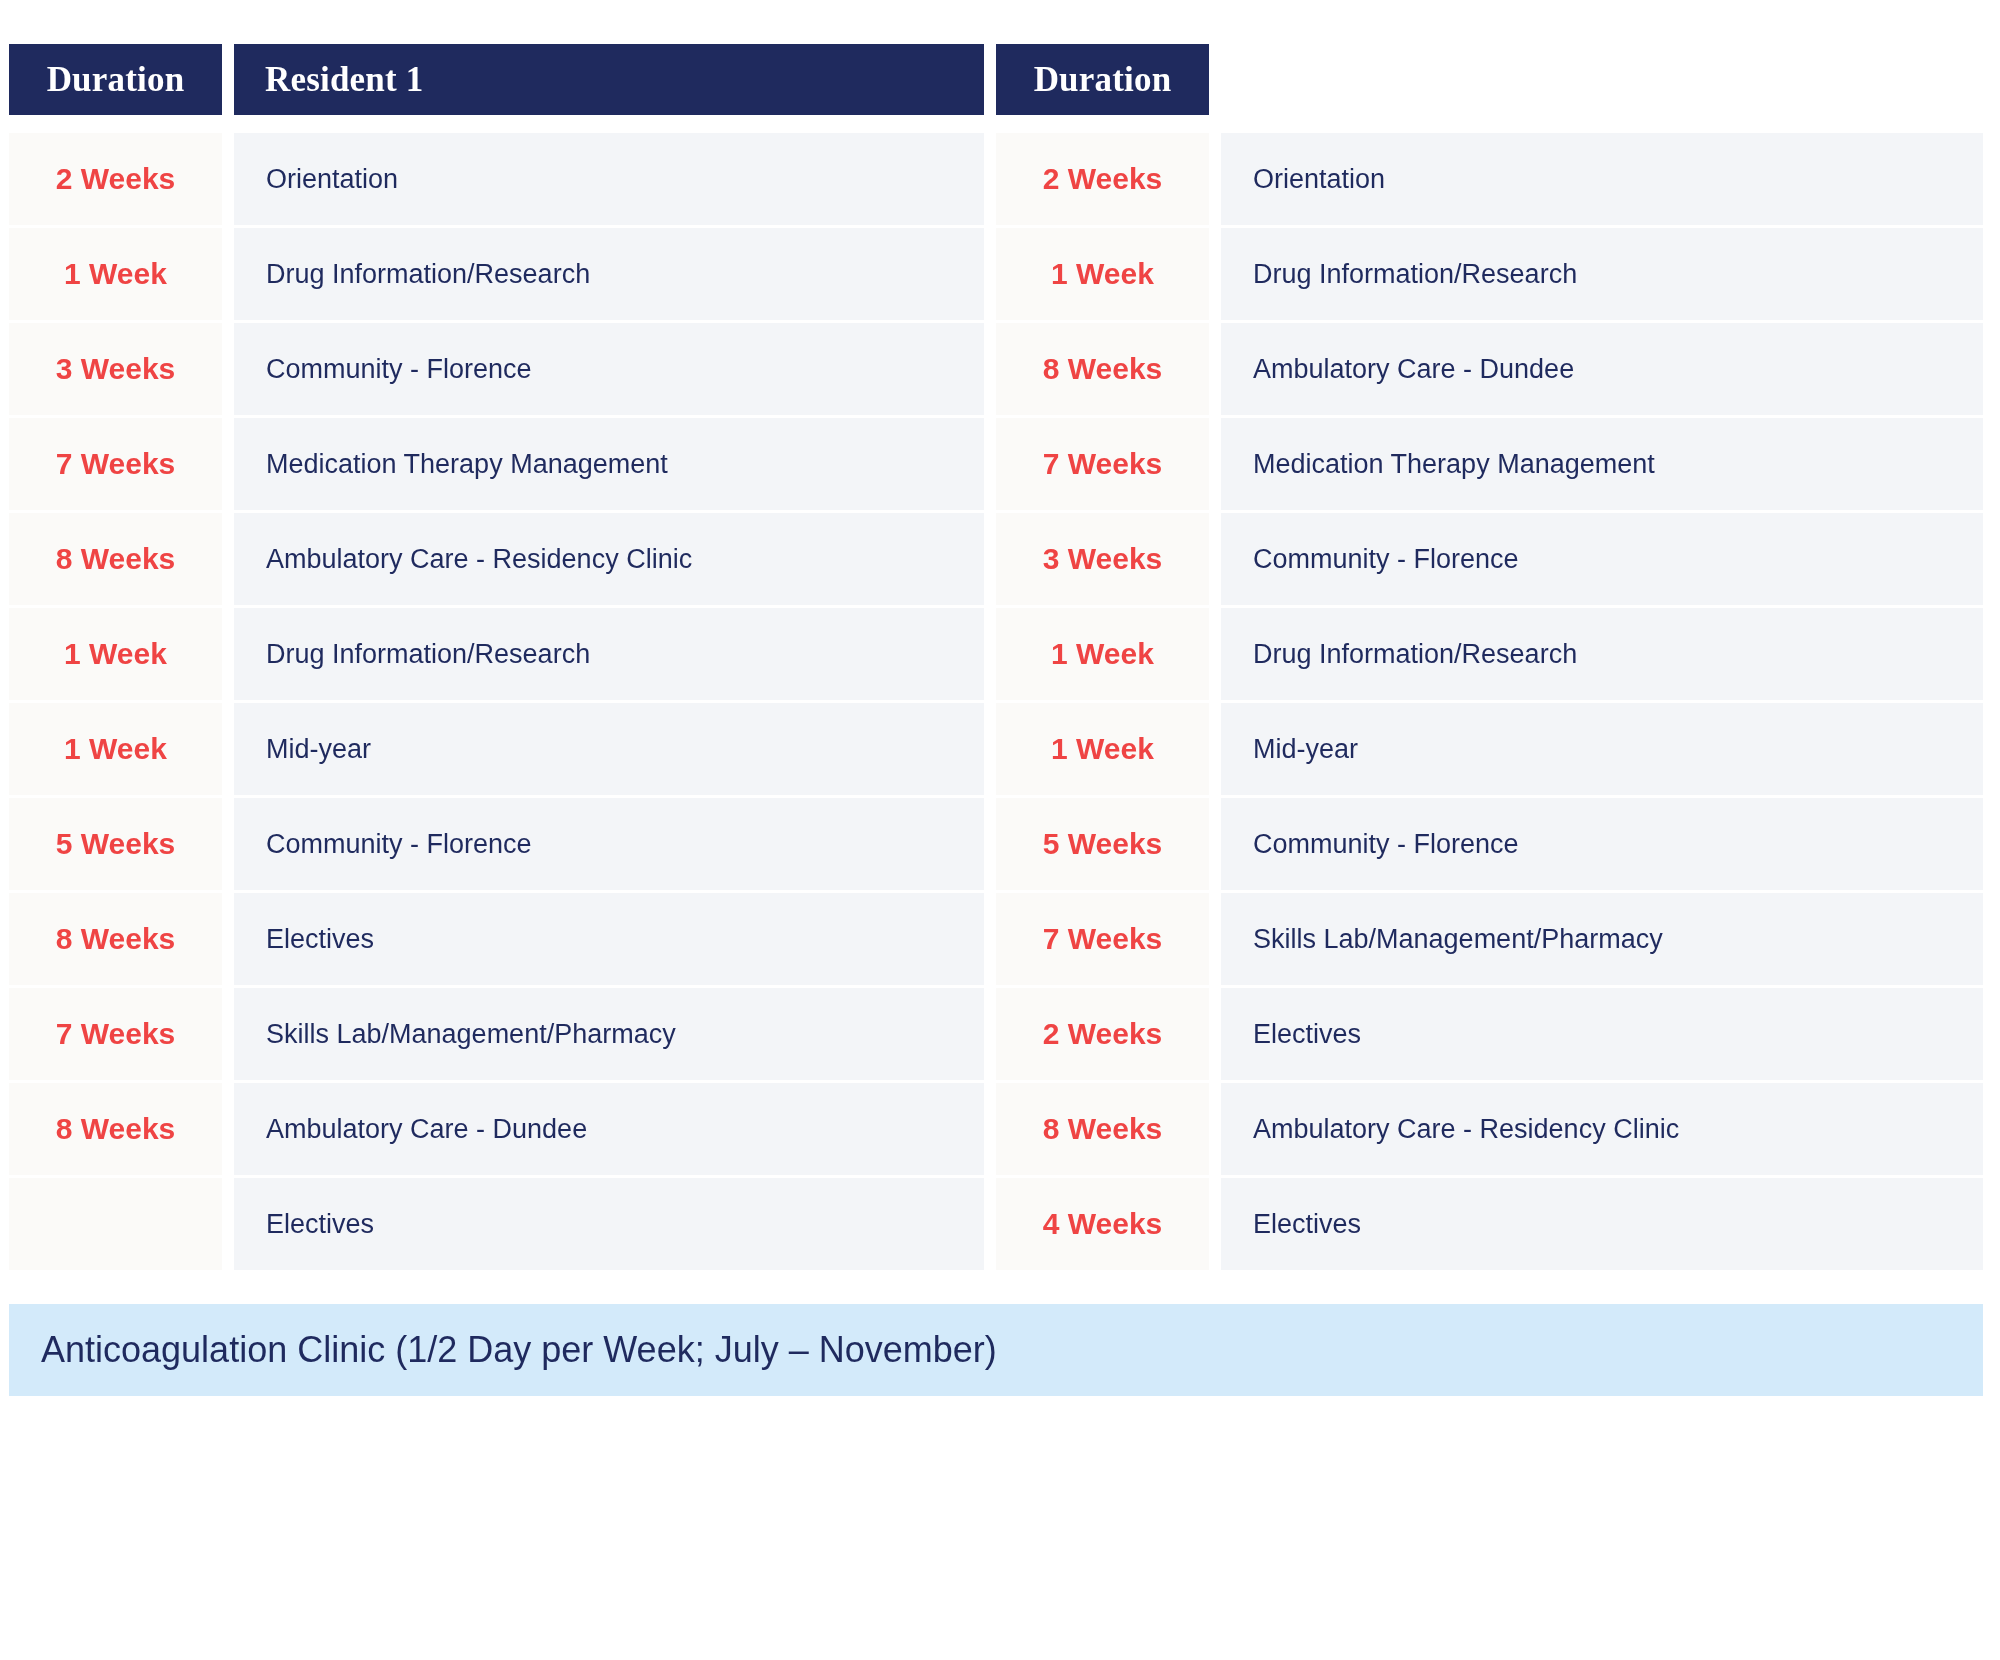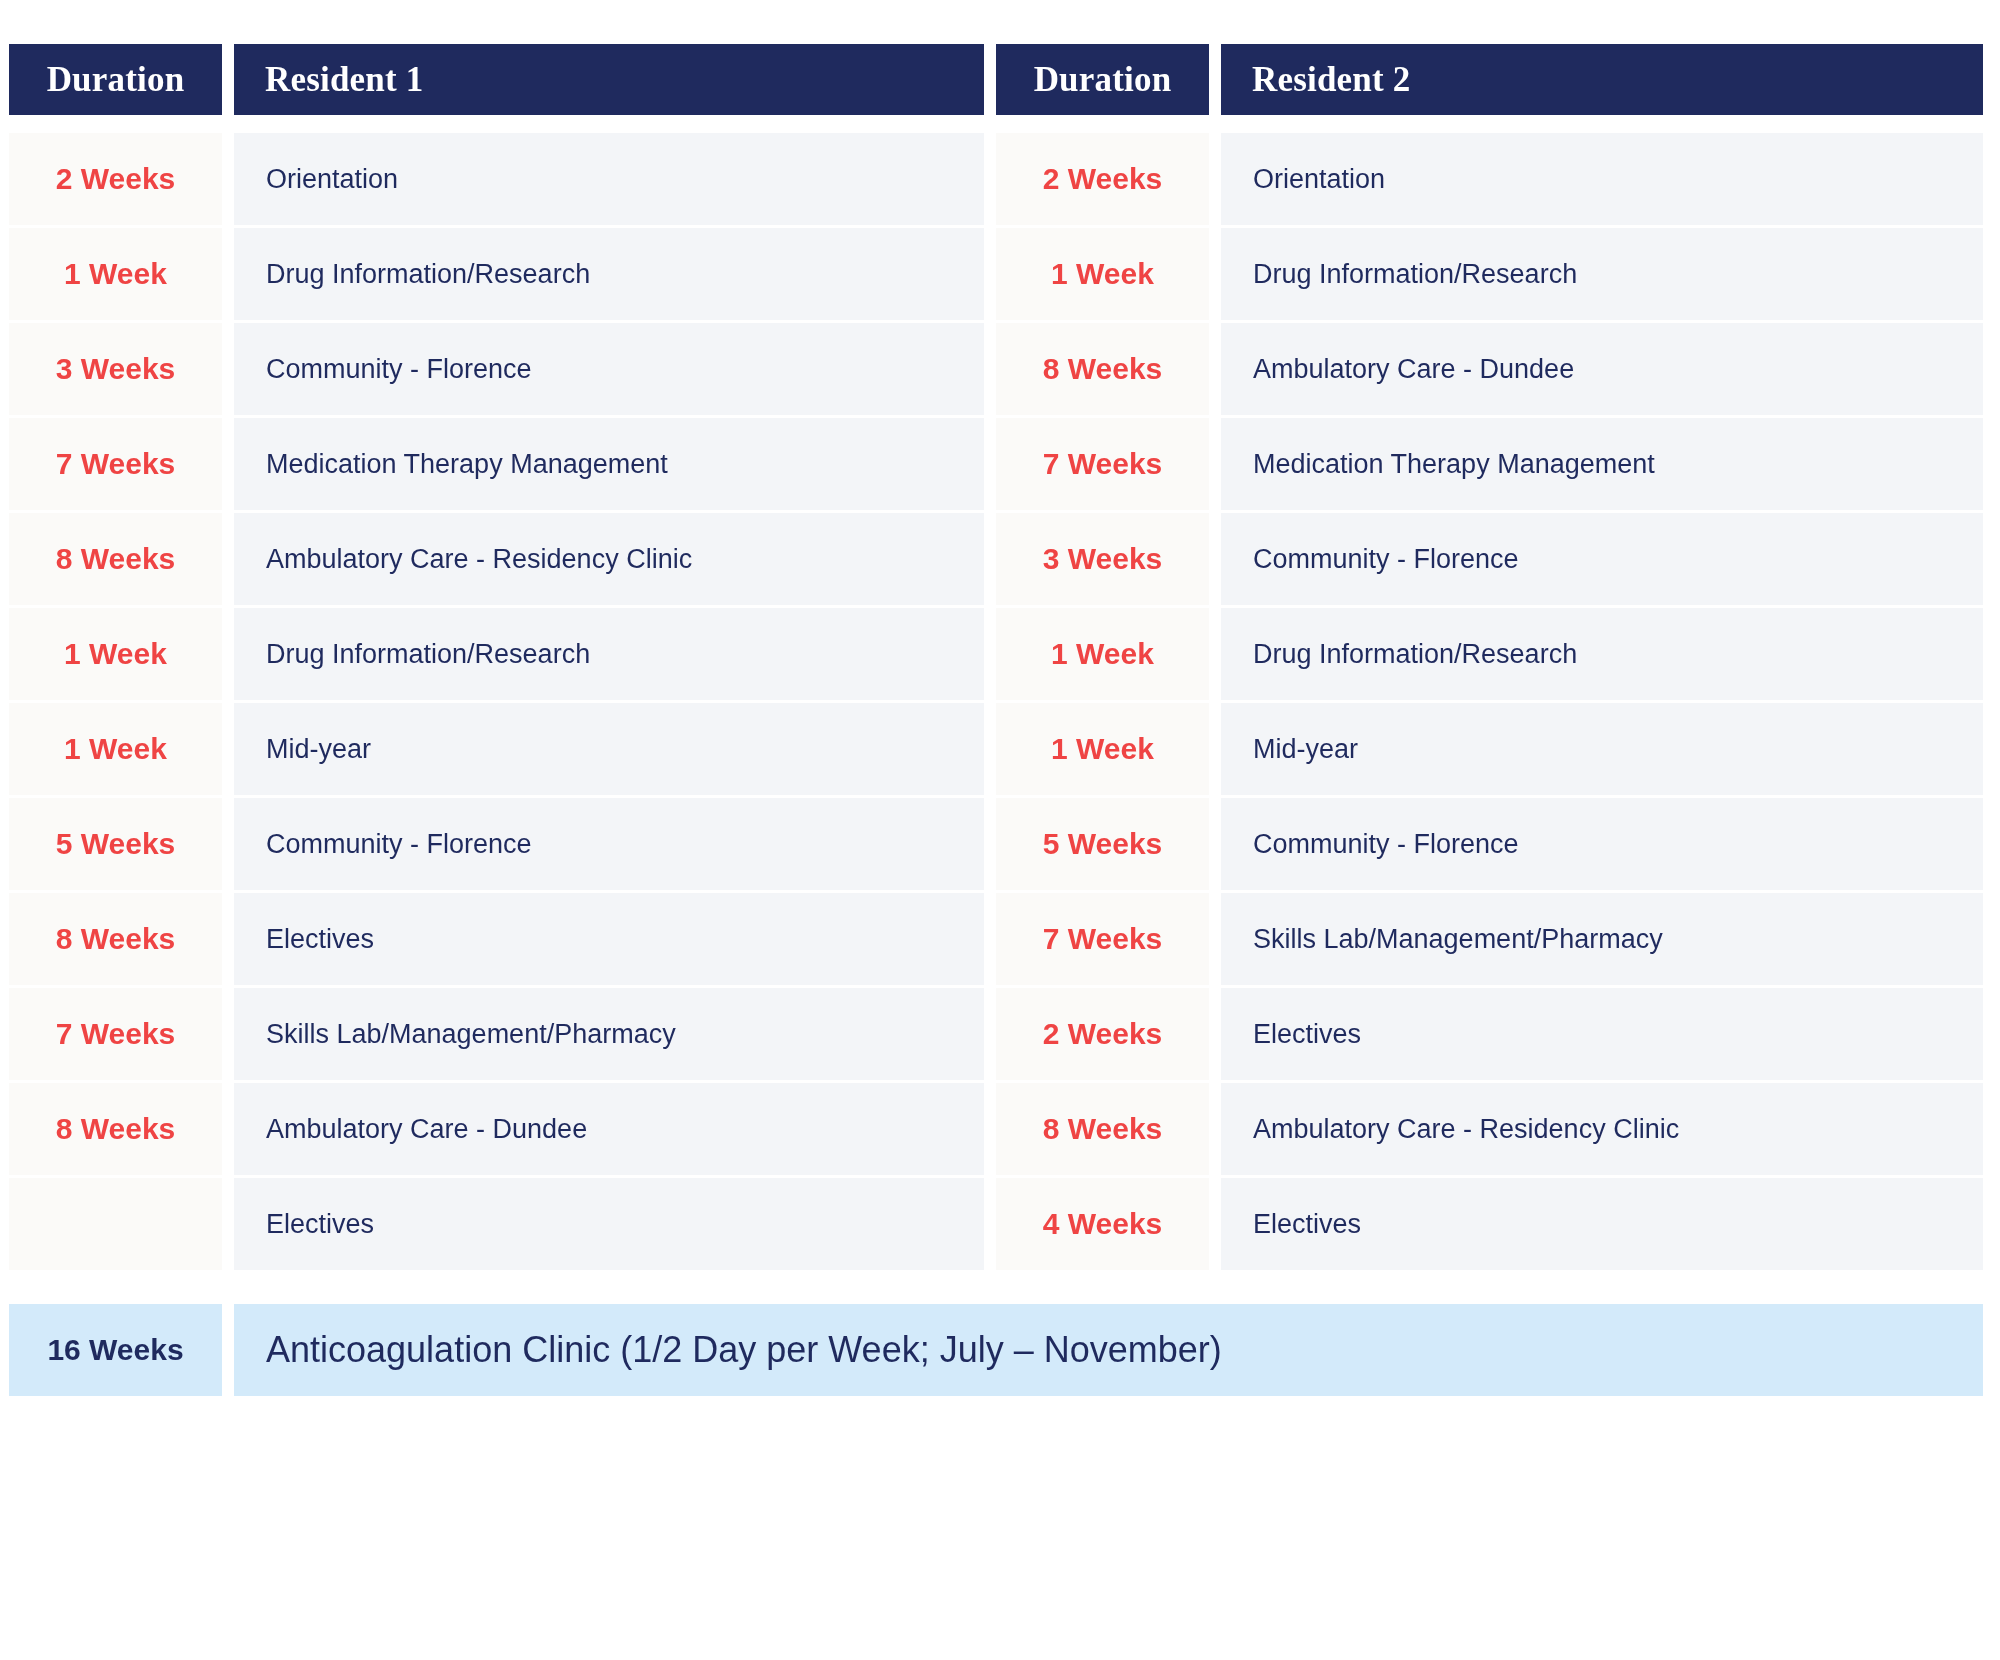--- a/index.html
+++ b/index.html
@@ -98,21 +98,20 @@
 
 <div id="table-root">
 
   <div class="row header-row">
     <div class="half half-left">
       <div class="col-duration">Duration</div>
       <div class="col-name">Resident 1</div>
     </div>
     <div class="half half-right">
       <div class="col-duration">Duration</div>
-      <div class="col-name">Resident 2</div>
     </div>
   </div>
 
   <div id="body-rows" style="display:flex;flex-direction:column;gap:3px;">
       <div class="row body-row">
         <div class="half half-left">
           <div class="col-duration">2 Weeks</div>
           <div class="col-name">Orientation</div>
         </div>
         <div class="half half-right">
@@ -226,17 +225,16 @@
           <div class="col-name">Electives</div>
         </div>
         <div class="half half-right">
           <div class="col-duration">4 Weeks</div>
           <div class="col-name">Electives</div>
         </div>
       </div>
     </div>
 
   <div class="row footer-row">
-    <div class="col-duration">16 Weeks</div>
     <div class="col-name">Anticoagulation Clinic (1/2 Day per Week; July – November)</div>
   </div>
 
 </div>
 
 </body></html>

